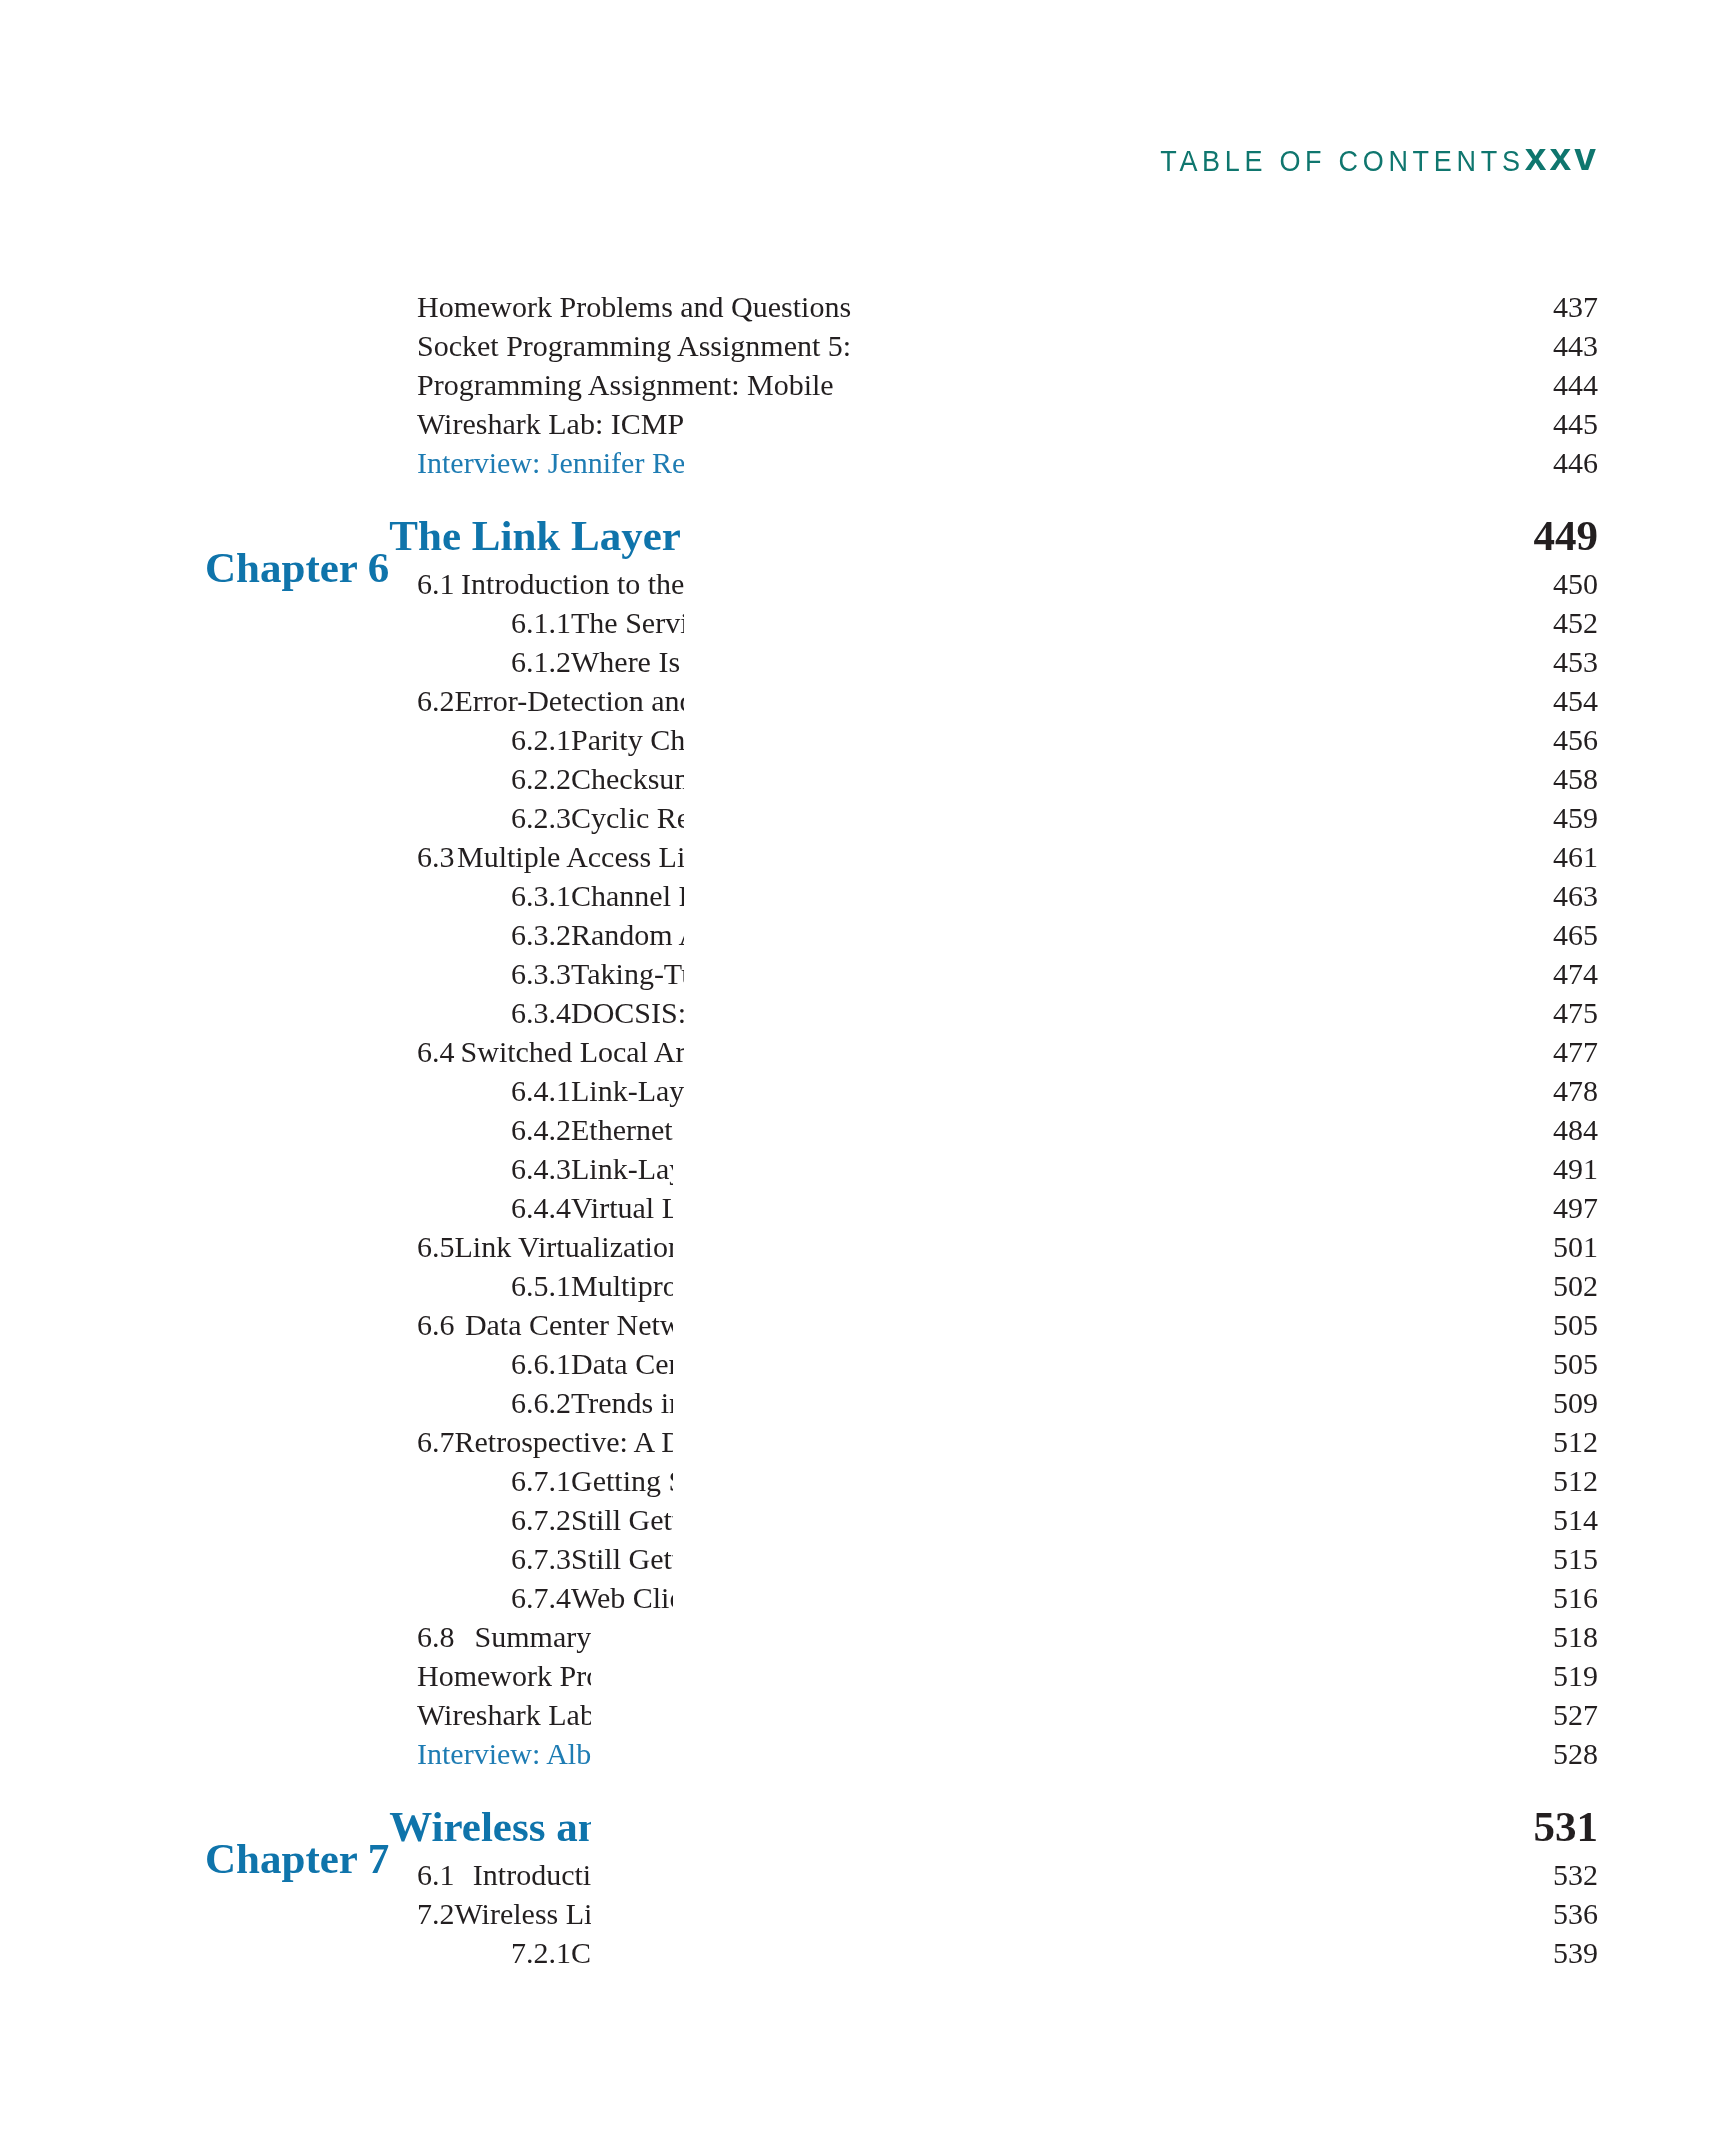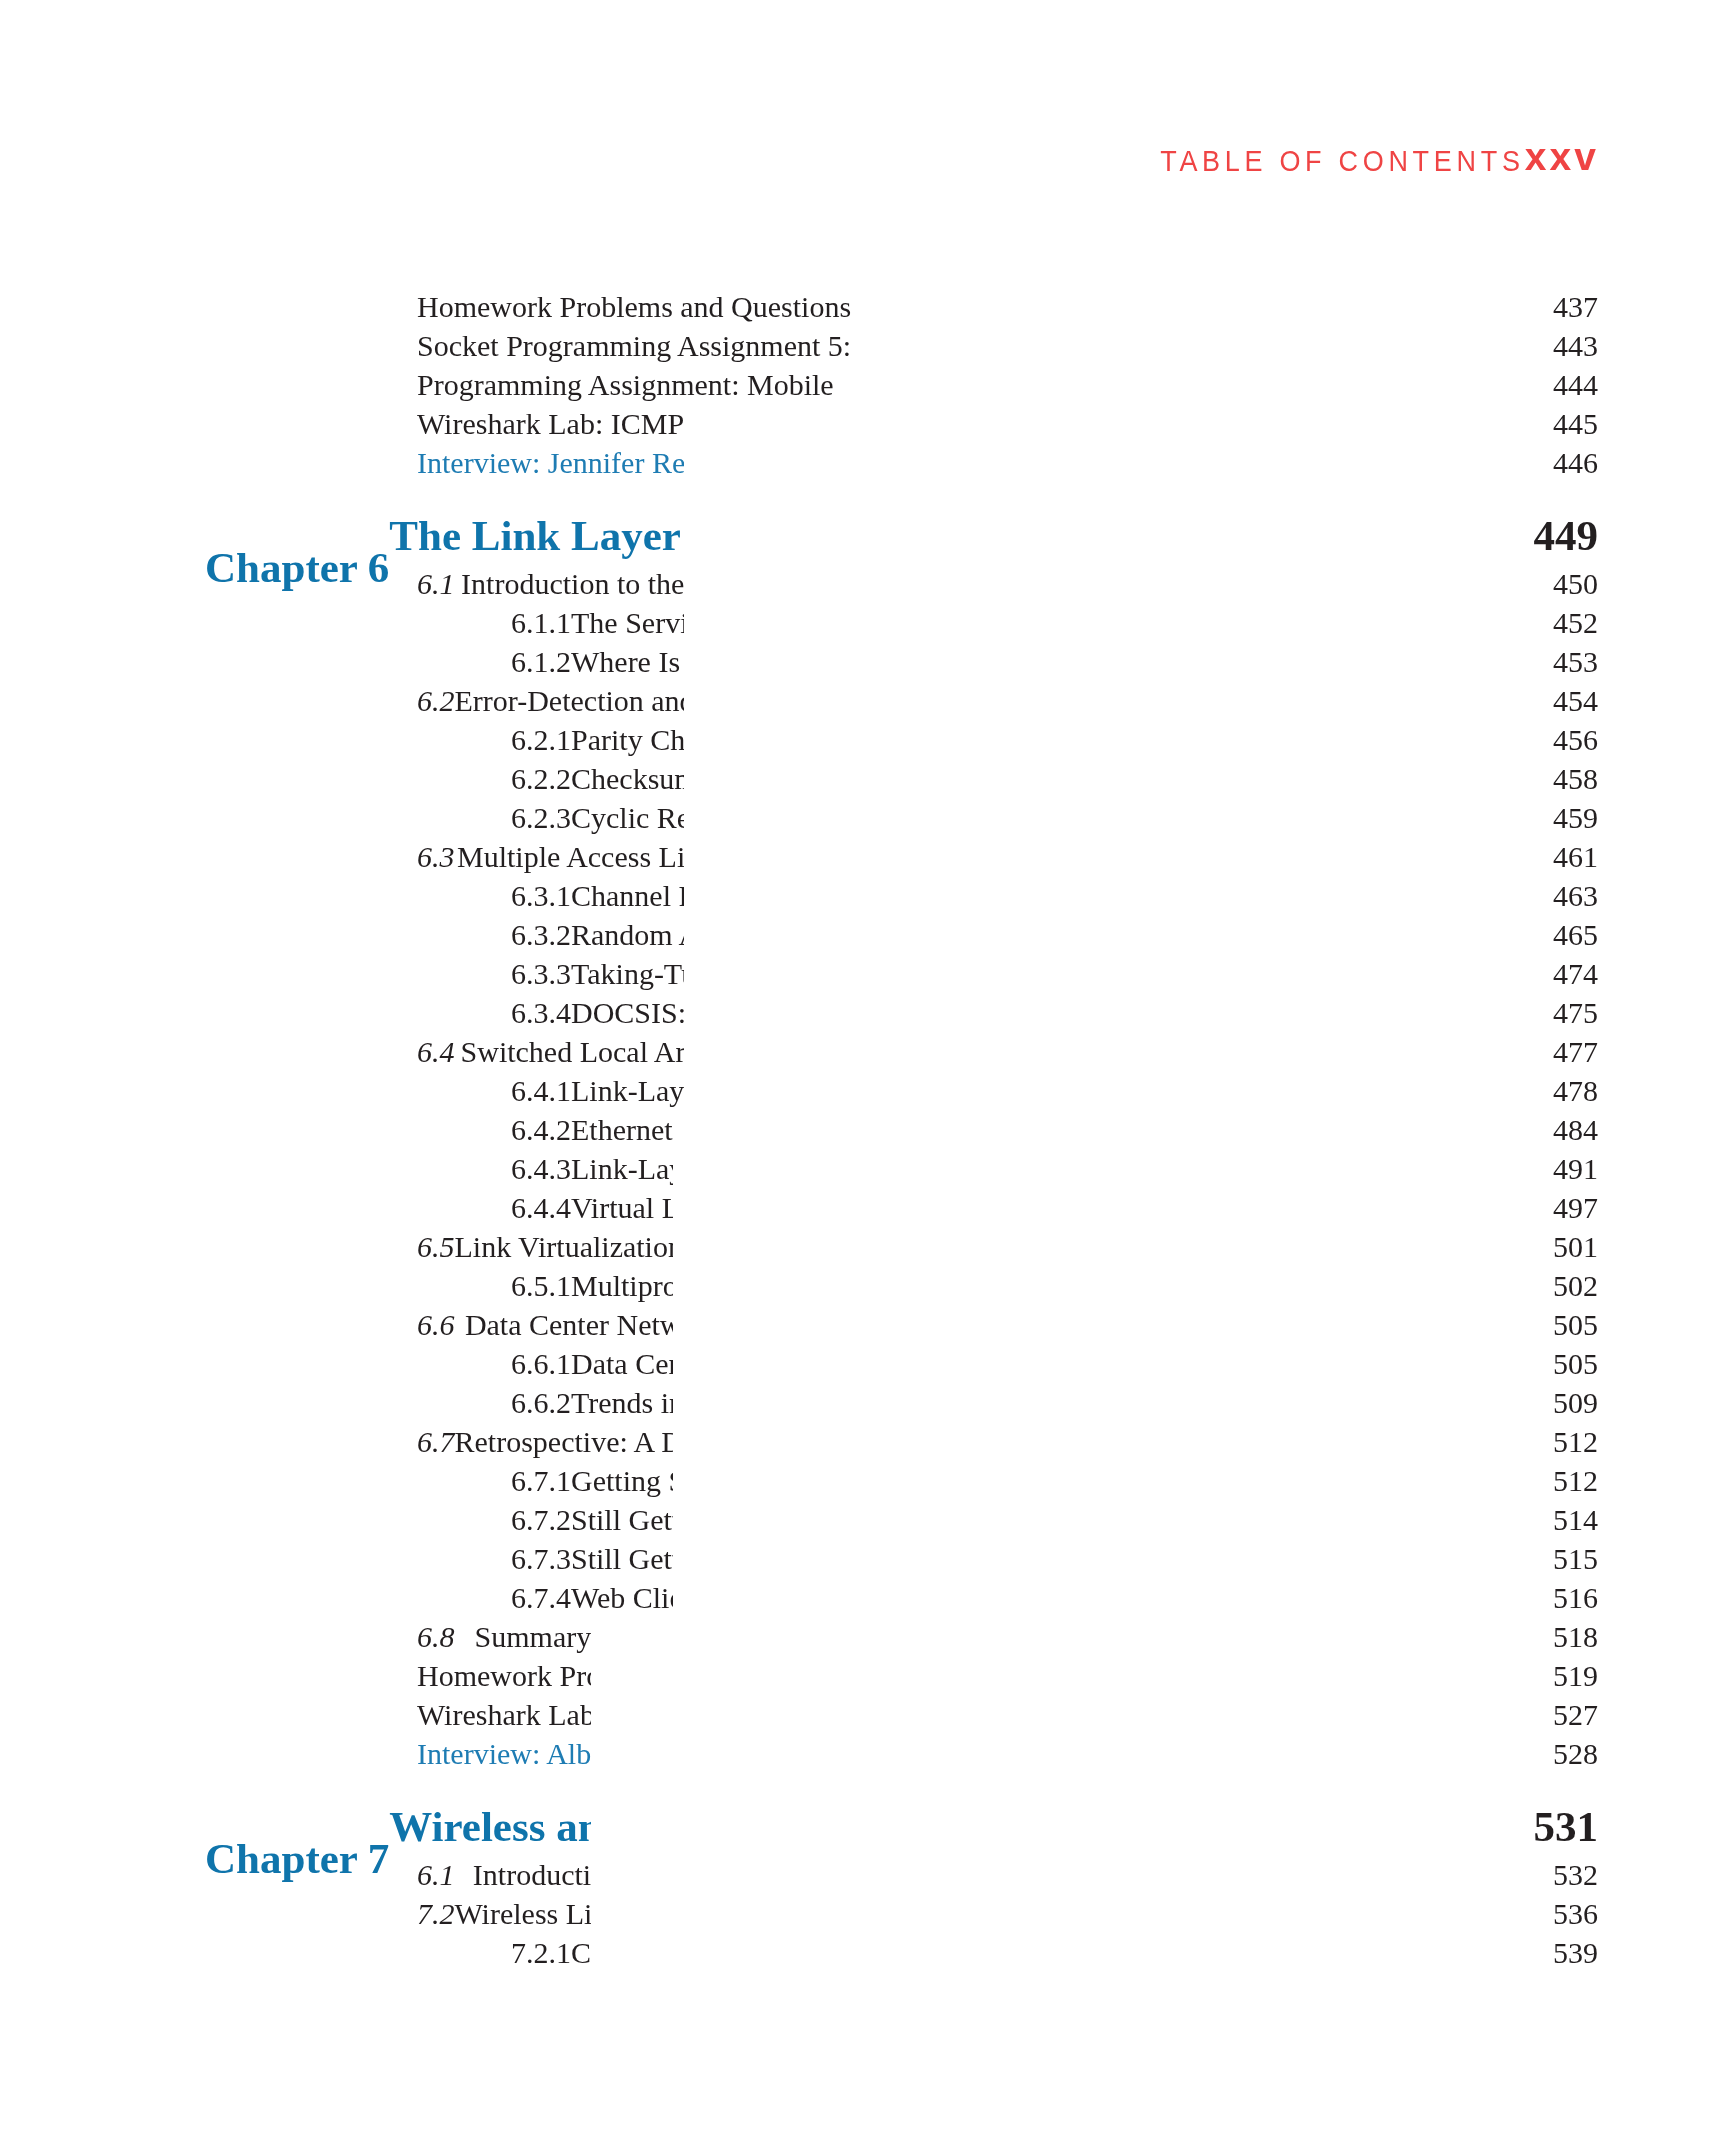--- a/index.html
+++ b/index.html
@@ -19,21 +19,21 @@
   
   .header {
     position: absolute;
     top: 135px;
     left: 0;
     right: 116px;
     display: flex;
     justify-content: flex-end;
     align-items: baseline;
     font-family: "Liberation Sans", sans-serif;
-    color: #ef4444;
+    color: #0f766e;
   }
   .header-title {
     font-size: 27px;
     font-weight: normal;
     letter-spacing: 4.7px;
     transform: scaleY(1.08);
   }
   .folio {
     font-size: 39px;
     font-weight: bold;
@@ -58,21 +58,20 @@
     margin-left: auto;
     text-align: right;
   }
   .row-plain .title,
   .row-interview .title {
     margin-left: 212px;
   }
   .row-section .num {
     margin-left: 212px;
     width: 98px;
-    font-style: italic;
   }
   .row-subsection .num {
     margin-left: 306px;
     width: 110px;
   }
   .row-interview {
     color: #1e7cb3;
   }
   .row-chapter {
     height: 51px;

